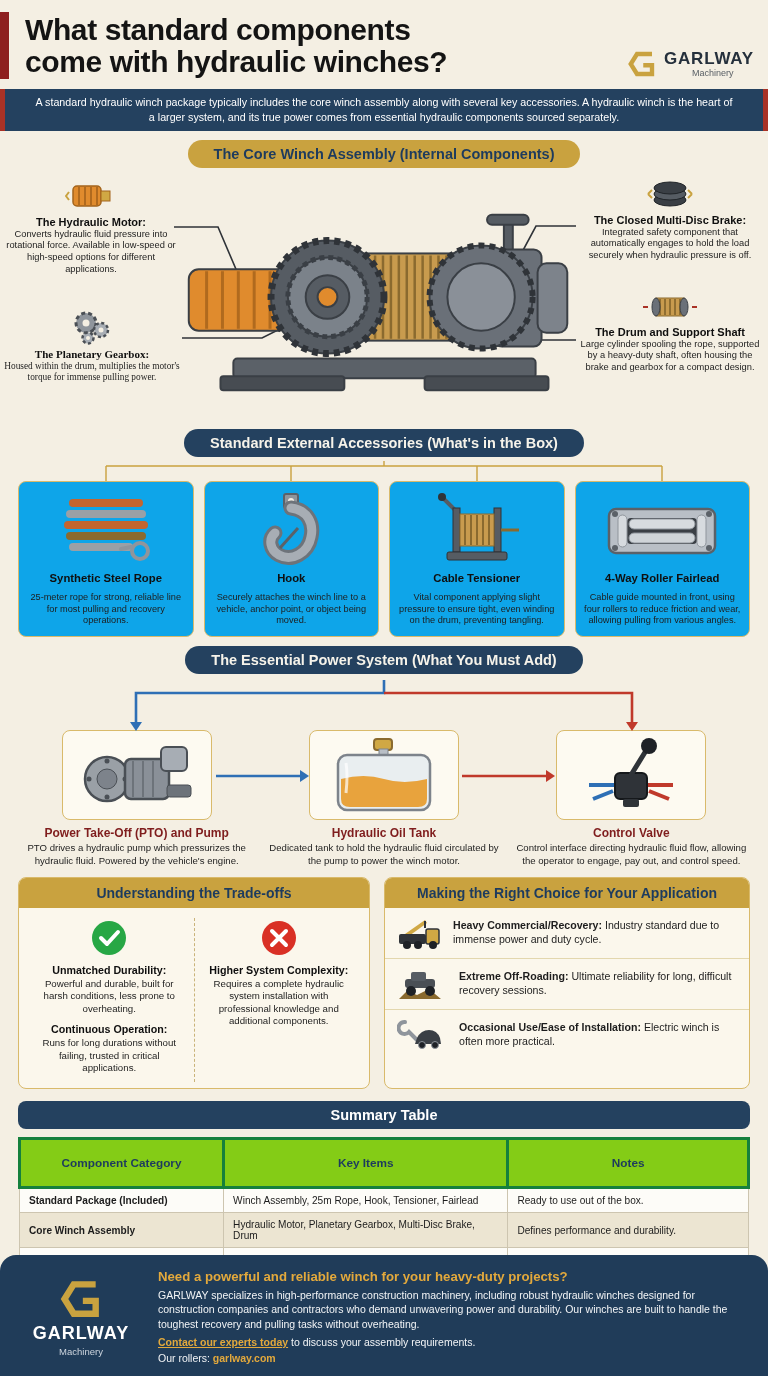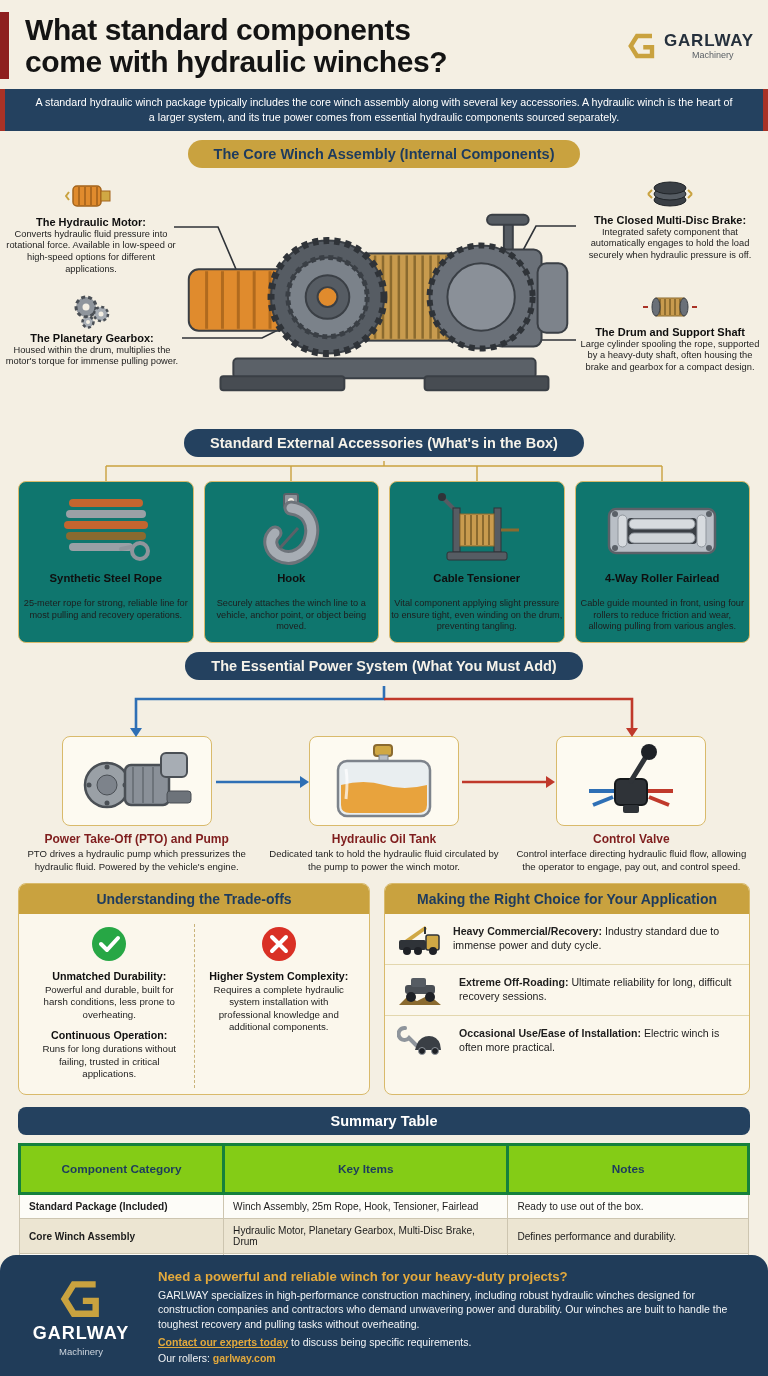--- a/index.html
+++ b/index.html
@@ -1,20 +1,20 @@
 <!DOCTYPE html>
 <html><head>
 <meta charset="utf-8">
 <style>
   * { margin:0; padding:0; box-sizing:border-box; }
   body { margin:0; background:#d9d4c6; font-family:"Liberation Sans", sans-serif; }
   .page { width:768px; height:1376px; margin:0 auto; background:#f4efe3; position:relative; overflow:hidden; }
 
   
-  .hdr { display:flex; justify-content:space-between; align-items:center; padding:12px 14px 4px 0; }
+  .hdr { display:flex; justify-content:space-between; align-items:flex-end; padding:12px 14px 4px 0; }
   .hdr-left { display:flex; align-items:stretch; }
   .red-bar { width:9px; background:#8e1f1f; margin-right:16px; }
   .title { font-size:30px; font-weight:800; color:#141414; line-height:1.08; letter-spacing:-0.4px; padding-top:2px; }
   .brand { display:flex; gap:7px; align-items:flex-start; padding-top:2px; }
   .brand-text .brand-name { font-size:17px; font-weight:800; color:#25303c; letter-spacing:0.8px; }
   .brand-text .brand-tag { font-size:9px; color:#5a6066; margin-top:-1px; padding-left:28px; }
 
   
   .intro { background:#24415f; border-left:5px solid #a93226; border-right:5px solid #a93226; color:#fff;
            font-size:10.7px; line-height:1.4; text-align:center; padding:6px 30px; margin-top:6px; }
@@ -26,31 +26,31 @@
 
   
   .core-stage { position:relative; height:248px; }
   .winch-art { position:absolute; left:178px; top:20px; }
   .callout-lines { position:absolute; left:0; top:0; pointer-events:none; }
   .callout { position:absolute; text-align:center; }
   .callout .c-icon { display:block; margin:0 auto 2px; }
   .c-title { font-size:11px; font-weight:800; color:#0f0f0f; }
   .c-desc { font-size:9.3px; color:#1d1d1d; line-height:1.26; margin-top:1px; }
   .callout.tl { left:6px; top:6px; width:170px; }
-  .callout.bl { left:2px; top:120px; width:180px; }
+  .callout.bl { left:2px; top:136px; width:180px;font-family:Liberation Serif, serif; }
   .callout.tr { right:4px; top:2px; width:188px; }
   .callout.br { right:4px; top:118px; width:188px; }
 
   
   .tree { display:block; margin:0 auto; }
   .cards { display:flex; gap:10px; padding:0 18px; }
-  .card { flex:1; background:#0f766e; border:1.5px solid #d9ba6b; border-radius:8px; padding:6px 0 9px; text-align:center; }
+  .card { flex:1; background:#0ea5e9; border:1.5px solid #d9ba6b; border-radius:8px; padding:6px 7px 9px; text-align:center; }
   .card-art { height:84px; display:flex; align-items:center; justify-content:center; }
   .card-title { font-size:11.3px; font-weight:800; color:#0f0f0f; }
-  .card-desc { font-size:9.2px; color:#1d1d1d; line-height:1.28; margin-top:14px; }
+  .card-desc { font-size:9.2px; color:#1d1d1d; line-height:1.28; margin-top:8px; }
 
   
   .power-stage { position:relative; display:flex; gap:10px; padding:52px 18px 0; }
   .flow { position:absolute; left:0; top:0; pointer-events:none; }
   .power-col { flex:1; text-align:center; }
   .p-art { width:150px; height:90px; margin:0 auto; background:#fdfaf1; border:1.5px solid #d9ba6b; border-radius:8px;
            display:flex; align-items:center; justify-content:center; }
   .p-title { font-size:12px; font-weight:800; color:#7f1d1d; margin-top:6px; }
   .p-desc { font-size:9.6px; color:#1d1d1d; line-height:1.3; margin-top:2px; }
 
@@ -484,21 +484,21 @@
       <svg width="44" height="44" viewBox="0 0 48 48">
         <path d="M40 8 H16 L6 24 L16 40 H40 V26 H26" fill="none" stroke="#c9a23f" stroke-width="7" stroke-linejoin="miter"></path>
       </svg>
       <div class="f-name">GARLWAY</div>
       <div class="f-tag">Machinery</div>
     </div>
     <div class="f-content">
       <div class="f-head">Need a powerful and reliable winch for your heavy-duty projects?</div>
       <div class="f-body">GARLWAY specializes in high-performance construction machinery, including robust hydraulic winches designed for construction companies and contractors who demand unwavering power and durability. Our winches are built to handle the toughest recovery and pulling tasks without overheating.</div>
       <div class="f-cta-line">
-        <span class="f-cta">Contact our experts today</span><span> to discuss being specific requirements.</span>
+        <span class="f-cta">Contact our experts today</span><span> to discuss your assembly requirements.</span>
       </div>
       <div class="f-site">
         <span>Our rollers: </span><span class="f-site-name">garlway.com</span>
       </div>
     </div>
   </div>
 
 </div>
 
 </body></html>

